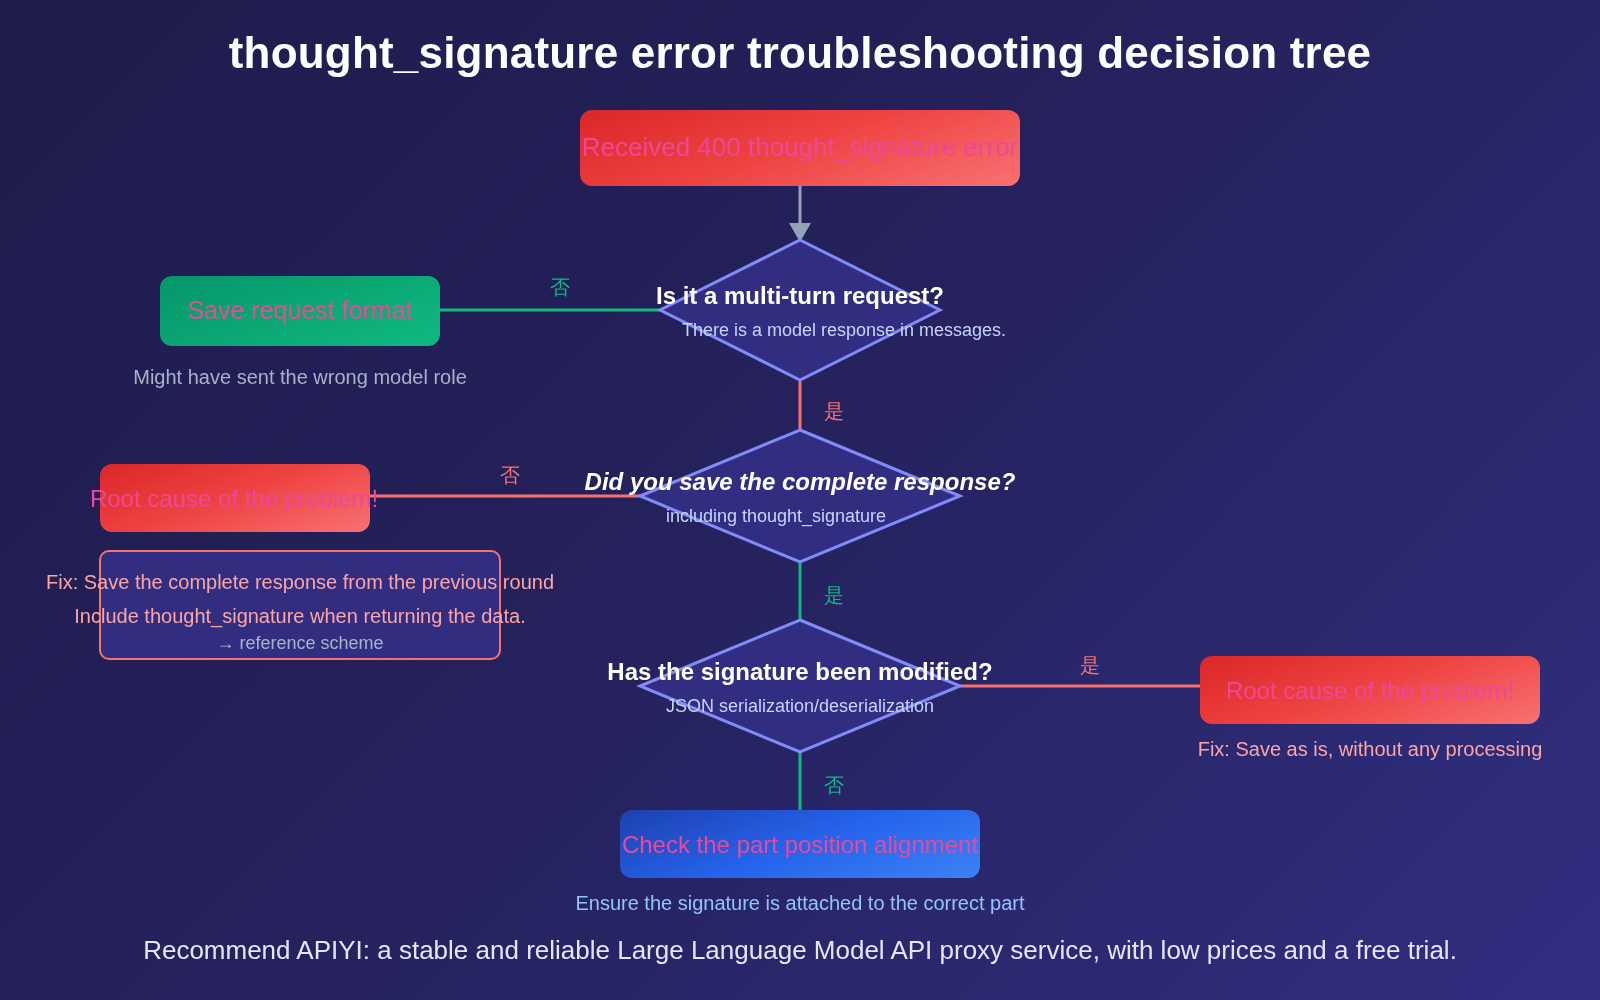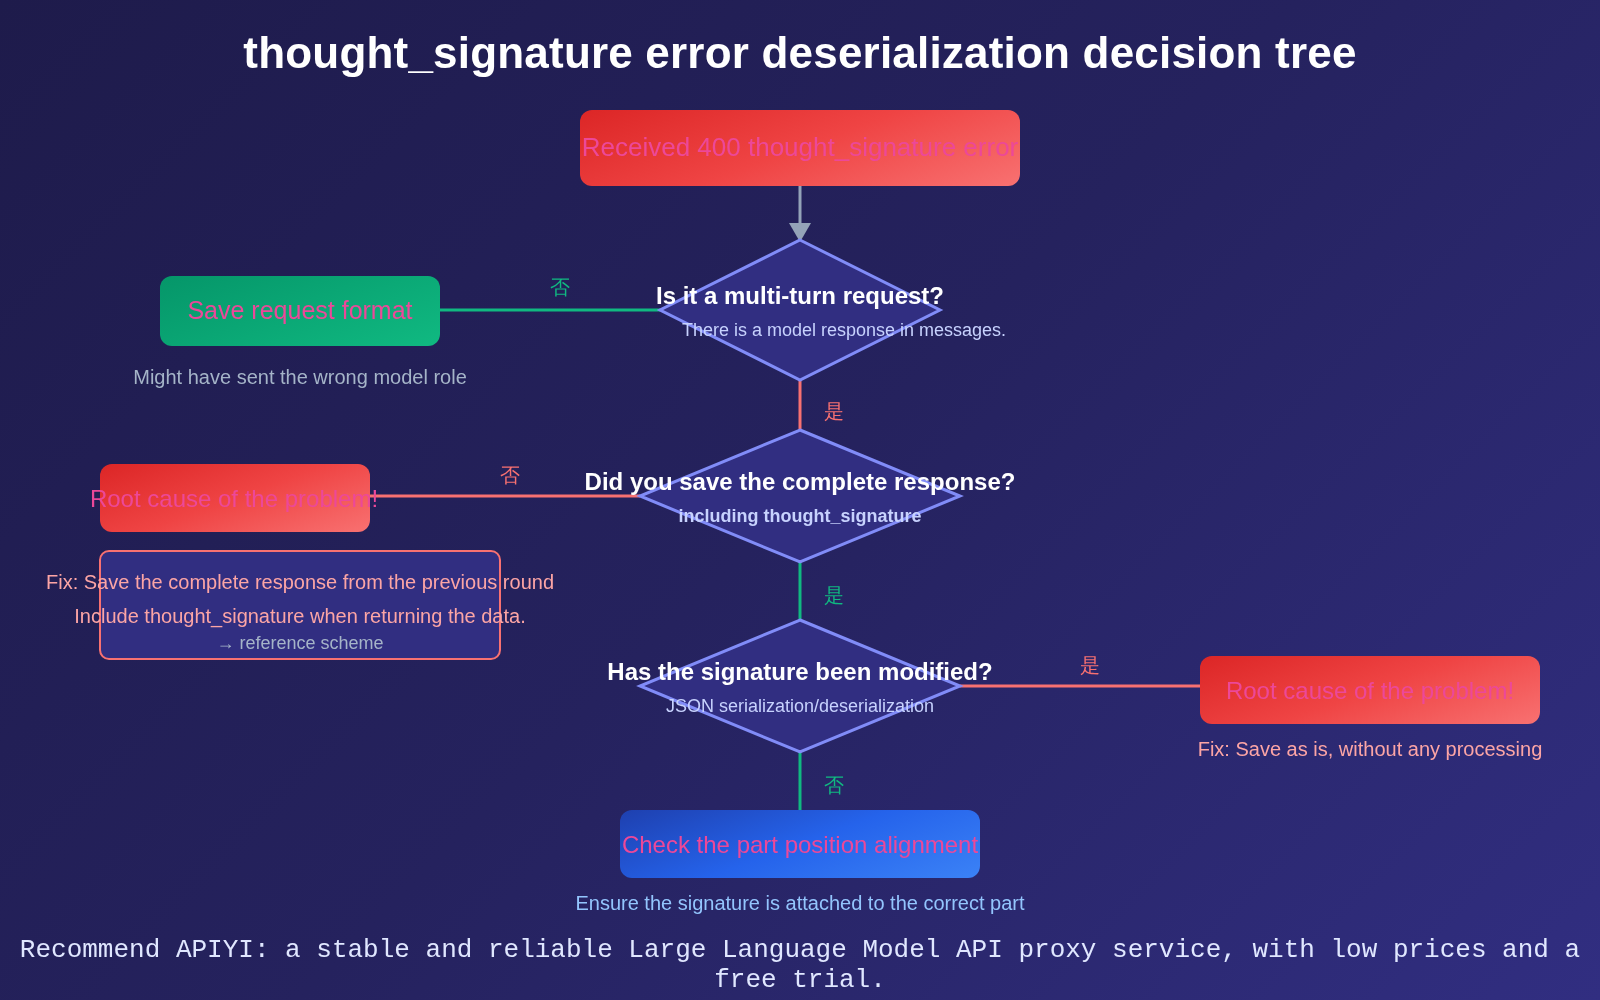--- a/index.html
+++ b/index.html
@@ -32,27 +32,27 @@
   .note-blue { color:#93c5fd; font-size:20px; }
   .edge-label { font-size:20px; }
   .edge-red { color:#f87171; }
   .edge-green { color:#10b981; }
   .fix-box {
     position:absolute; left:99px; top:550px; width:402px; height:110px;
     border:2px solid #f87171; border-radius:10px; background:#312e81; box-sizing:border-box;
   }
   .footer {
     position:absolute; left:0; top:935px; width:1600px; text-align:center;
-    color:#e0e7ff; font-size:26px;font-family:Liberation Mono, monospace;
+    color:#e0e7ff; font-size:26px;
   }
 </style>
 </head>
 <body>
 
-<div class="title">thought_signature error deserialization decision tree</div>
+<div class="title">thought_signature error troubleshooting decision tree</div>
 
 <svg class="edges" width="1600" height="1000">
 
   <line x1="800" y1="185" x2="800" y2="225" stroke="#94a3b8" stroke-width="3"></line>
   <polygon points="789,223 811,223 800,242" fill="#94a3b8"></polygon>
 
   <line x1="440" y1="310" x2="660" y2="310" stroke="#10b981" stroke-width="3"></line>
 
   <line x1="800" y1="380" x2="800" y2="430" stroke="#f87171" stroke-width="3"></line>
 
@@ -74,22 +74,22 @@
 
 <div class="label q-title" style="left:800px; top:282px;">Is it a multi-turn request?</div>
 <div class="label q-sub" style="left:800px; top:320px;margin-left:44px;">There is a model response in messages.</div>
 <div class="label edge-label edge-green" style="left:560px; top:274px;">否</div>
 <div class="label edge-label edge-red" style="left:834px; top:398px;">是</div>
 
 <div class="box green" style="left:160px; top:276px; width:280px; height:70px;"></div>
 <div class="label node-text" style="left:300px; top:296px; font-size:25px;">Save request format</div>
 <div class="label note-grey" style="left:300px; top:366px;">Might have sent the wrong model role</div>
 
-<div class="label q-title" style="left:800px; top:468px;">Did you save the complete response?</div>
-<div class="label q-sub" style="left:800px; top:506px;font-weight:bold;">including thought_signature</div>
+<div class="label q-title" style="left:800px; top:468px;font-style:italic;">Did you save the complete response?</div>
+<div class="label q-sub" style="left:776px; top:506px;">including thought_signature</div>
 <div class="label edge-label edge-red" style="left:510px; top:462px;">否</div>
 <div class="label edge-label edge-green" style="left:834px; top:582px;">是</div>
 
 <div class="box red" style="left:100px; top:464px; width:270px; height:68px;"></div>
 <div class="label node-text" style="left:234px; top:485px; font-size:24px;">Root cause of the problem!</div>
 <div class="fix-box"></div>
 <div class="label note-red" style="left:300px; top:571px;">Fix: Save the complete response from the previous round</div>
 <div class="label note-red" style="left:300px; top:605px;">Include thought_signature when returning the data.</div>
 <div class="label note-grey" style="left:300px; top:633px; font-size:18px;">→ reference scheme</div>
 

